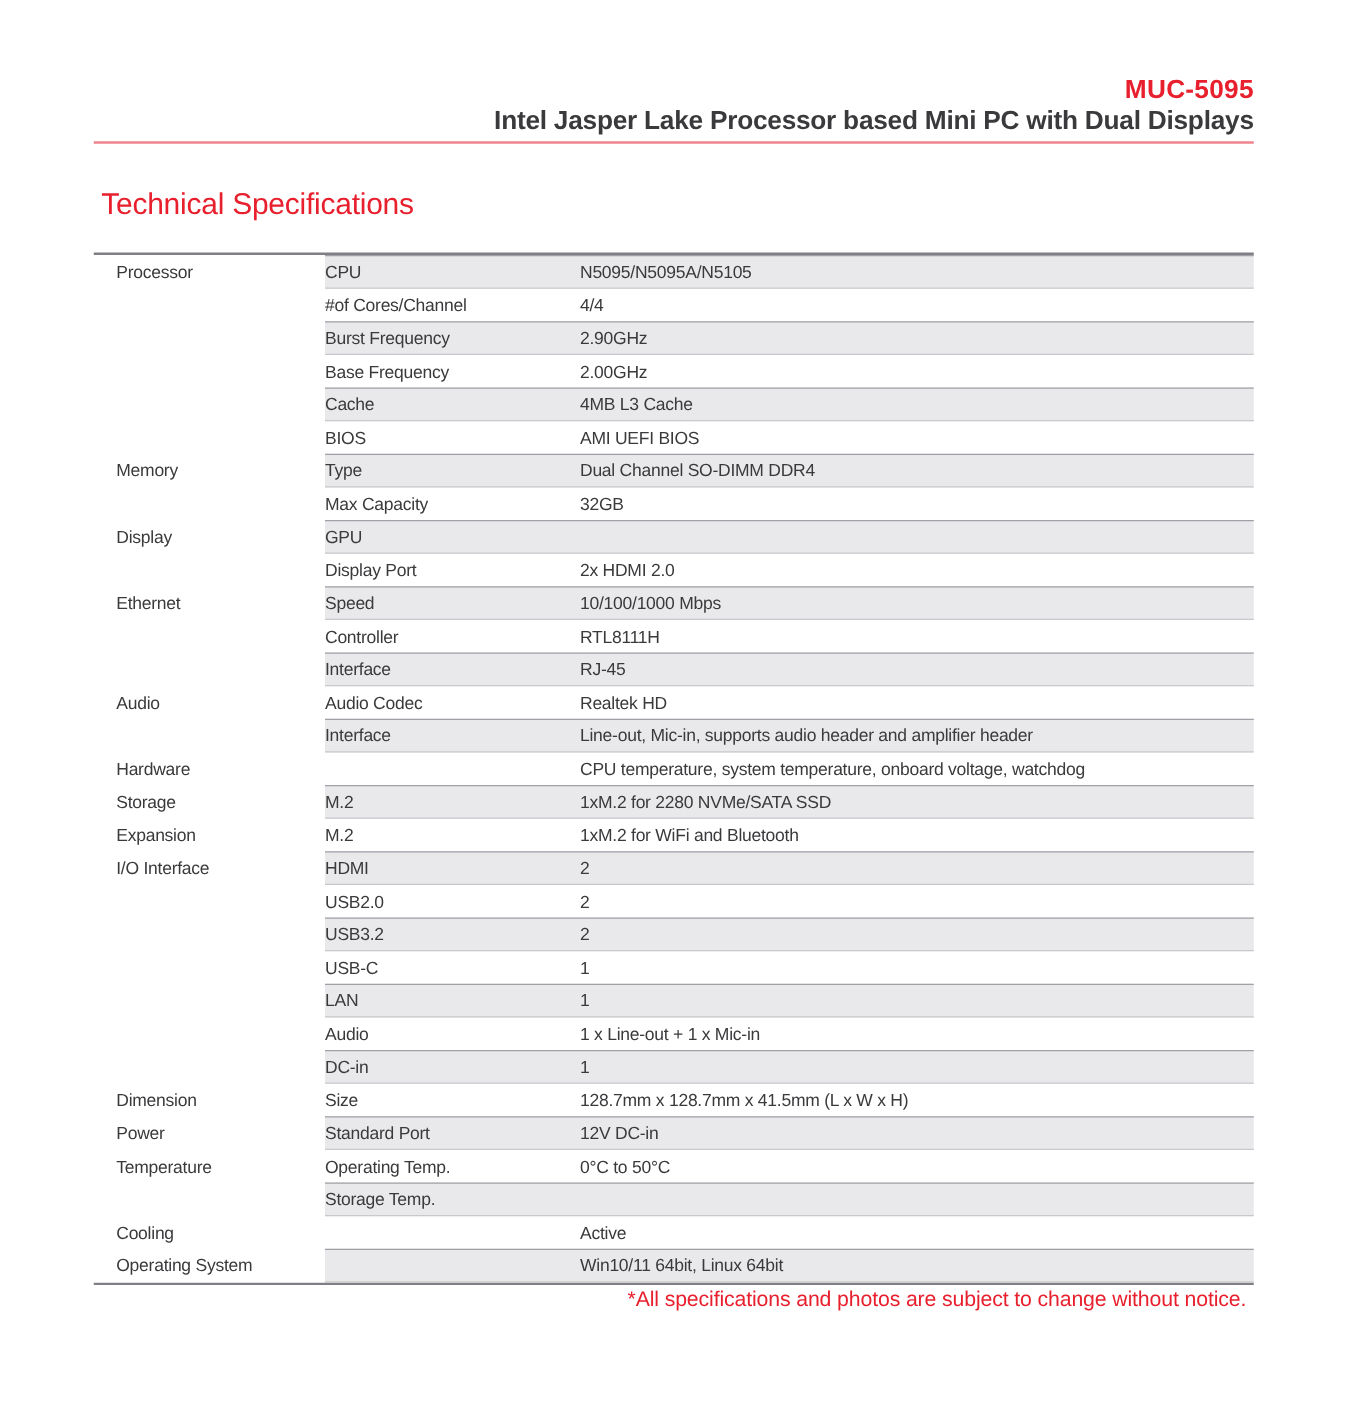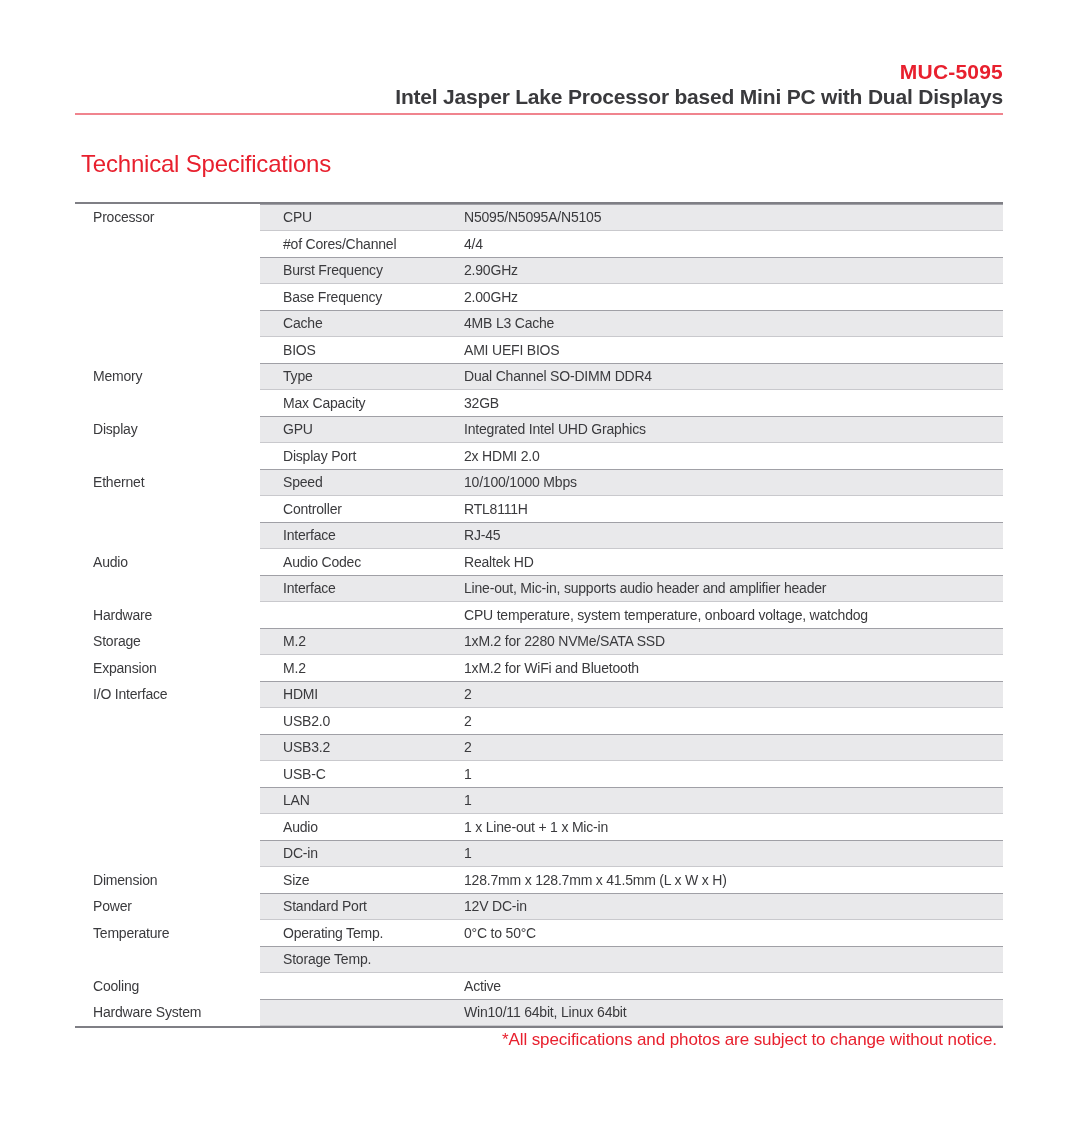--- a/index.html
+++ b/index.html
@@ -74,21 +74,20 @@
     border-bottom: 1px solid transparent;
     background: transparent;
   }
   .row-band.shaded {
     background: var(--row-shaded-fill);
     border-top: 1px solid var(--row-border-top);
     border-bottom: 1px solid var(--row-border-bottom);
   }
   .attr-cell {
     width: 204px;
-    padding-left: 23px;
     display: flex; align-items: center;
     white-space: nowrap;
   }
   .val-cell {
     flex: 1;
     display: flex; align-items: center;
     white-space: nowrap;
   }
 
   .footnote {
@@ -174,21 +173,20 @@
     <div class="row-band">
       <div class="attr-cell">Max Capacity</div>
       <div class="val-cell">32GB</div>
     </div>
   </div>
 
   <div class="spec-row">
     <div class="cat-cell">Display</div>
     <div class="row-band shaded">
       <div class="attr-cell">GPU</div>
-      <div class="val-cell">Integrated Intel UHD Graphics</div>
     </div>
   </div>
 
   <div class="spec-row">
     <div class="cat-cell"></div>
     <div class="row-band">
       <div class="attr-cell">Display Port</div>
       <div class="val-cell">2x HDMI 2.0</div>
     </div>
   </div>
@@ -346,21 +344,21 @@
 
   <div class="spec-row">
     <div class="cat-cell">Cooling</div>
     <div class="row-band">
       <div class="attr-cell"></div>
       <div class="val-cell">Active</div>
     </div>
   </div>
 
   <div class="spec-row">
-    <div class="cat-cell">Hardware System</div>
+    <div class="cat-cell">Operating System</div>
     <div class="row-band shaded">
       <div class="attr-cell"></div>
       <div class="val-cell">Win10/11 64bit, Linux 64bit</div>
     </div>
   </div>
 </div>
   </div>
 
   <div class="footnote">*All specifications and photos are subject to change without notice.</div>
 

